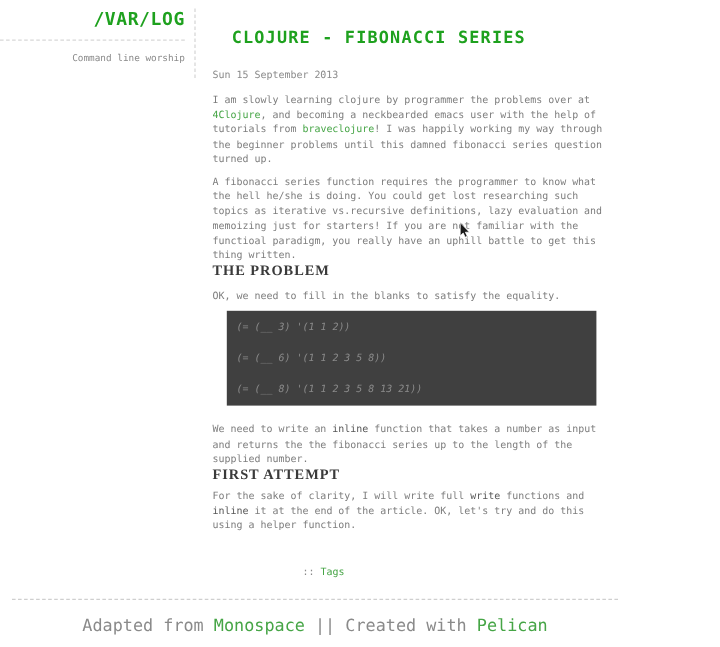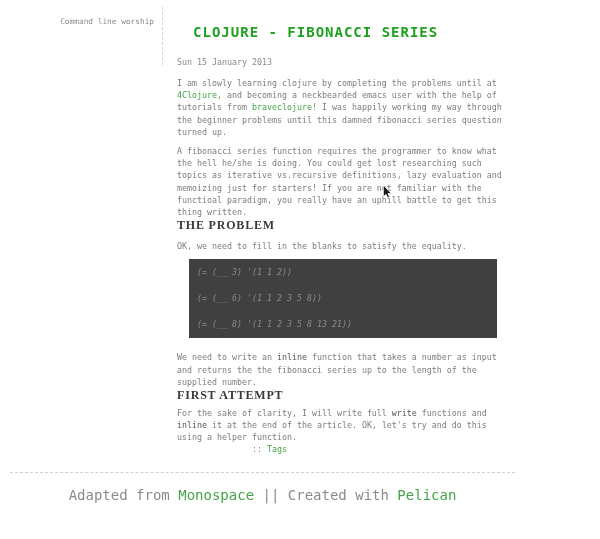--- a/index.html
+++ b/index.html
@@ -36,49 +36,50 @@
     color:#3a3a3a;line-height:14px;font-family:Liberation Serif, serif;
   }
   a.link{color:#46a546;text-decoration:none;cursor:pointer;}
   .code-inline{color:#565656;}
   pre.code{
     margin:7px 0 0 12px;width:292px;padding:7px 8px;background:#404040;
     font-family:"DejaVu Sans Mono","Liberation Mono",monospace;
     font-size:8.3px;font-style:italic;color:#8a8a8a;line-height:13px;
     white-space:pre;
   }
-  .tags{margin-left:75px;font-size:8.3px;line-height:11px;color:#8a8a8a;}
+  .tags{margin-top:27px;margin-left:75px;font-size:8.3px;line-height:11px;color:#8a8a8a;}
 
   .mt5{margin-top:5px}.mt7{margin-top:7px}.mt8{margin-top:8px}.mt9{margin-top:9px}
   .mt13{margin-top:13px}.mt15{margin-top:15px}
 
   
   .footer{
     margin:17px 0 0 10px;width:505px;border-top:1px dashed #cfcfcf;
     padding-top:17px;text-align:center;font-size:14px;color:#8a8a8a;line-height:11px;
   }
 
   
   .cursor{position:absolute;left:383px;top:185px;width:9px;height:13px;}
 </style>
 </head>
 <body>
 
 <div class="page">
   <div class="top">
 
     <aside class="sidebar">
+      <a class="site-title">/VAR/LOG</a>
       <div class="tagline">Command line worship</div>
     </aside>
 
     <main class="main">
       <h1 class="article-title">CLOJURE - FIBONACCI SERIES</h1>
-      <div class="date">Sun 15 January 2013</div>
+      <div class="date">Sun 15 September 2013</div>
 
-      <p class="mt9"><span>I am slowly learning clojure by completing the problems until at </span><a class="link">4Clojure</a><span>, and becoming a neckbearded emacs user with the help of tutorials from </span><a class="link">braveclojure</a><span>! I was happily working my way through the beginner problems until this damned fibonacci series question turned up.</span></p>
+      <p class="mt9"><span>I am slowly learning clojure by programmer the problems over at </span><a class="link">4Clojure</a><span>, and becoming a neckbearded emacs user with the help of tutorials from </span><a class="link">braveclojure</a><span>! I was happily working my way through the beginner problems until this damned fibonacci series question turned up.</span></p>
 
       <p class="mt7">A fibonacci series function requires the programmer to know what the hell he/she is doing. You could get lost researching such topics as iterative vs.recursive definitions, lazy evaluation and memoizing just for starters! If you are not familiar with the functioal paradigm, you really have an uphill battle to get this thing written.</p>
 
       <h2 class="section-heading mt13">THE PROBLEM</h2>
 
       <p class="mt8">OK, we need to fill in the blanks to satisfy the equality.</p>
 
       <pre class="code">(= (__ 3) '(1 1 2))
 
 (= (__ 6) '(1 1 2 3 5 8))

